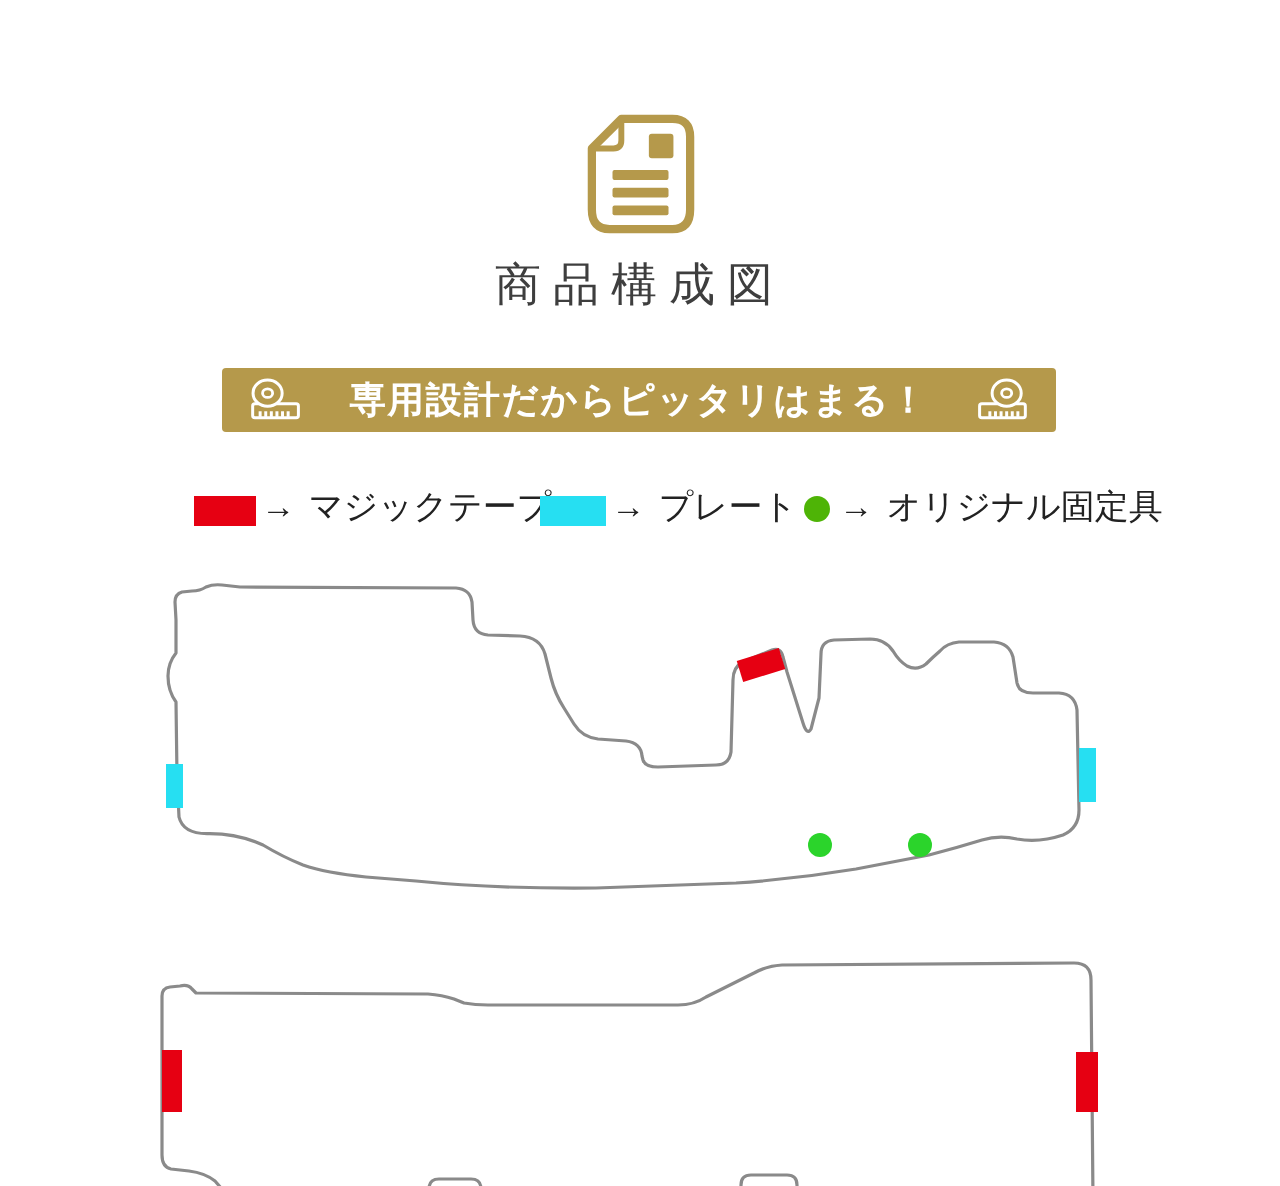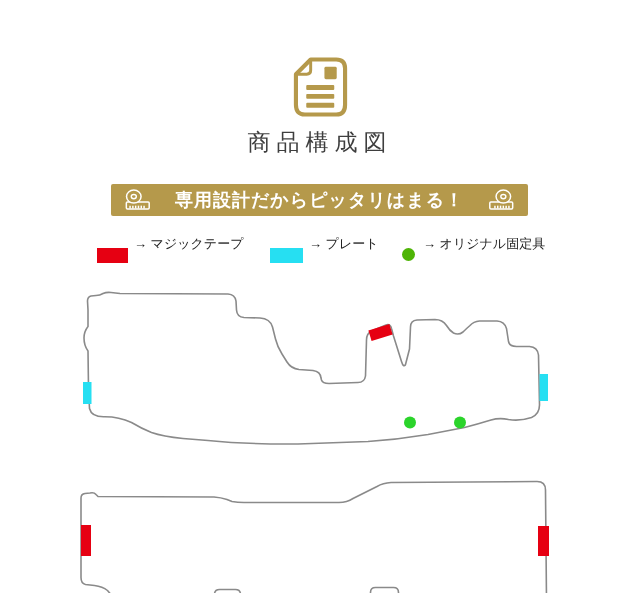--- a/index.html
+++ b/index.html
@@ -15,22 +15,22 @@
 
   .banner { position:absolute; top:145px; left:111px; width:417px; height:32px;
             border-radius:2px; display:flex; align-items:center;
             justify-content:space-between; padding:2px 13px; }
   .banner-text { color:#ffffff; font-family:"Liberation Serif", serif;
                  font-weight:bold; font-size:18px; letter-spacing:1px;
                  white-space:nowrap; }
 
   .legend { position:absolute; top:0; left:0; width:640px; height:0; }
   .swatch { position:absolute; top:209px; height:15px; }
-  .legend-label { position:absolute; top:196px; font-size:13px;
-                  line-height:17px; color:#222222; white-space:nowrap; }
+  .legend-label { position:absolute; top:208px; font-size:17px;
+                  line-height:17px; color:#222222; white-space:nowrap;font-family:Liberation Mono, monospace; }
   .legend-dot { position:absolute; border-radius:50%; }
 
   svg.diagram { position:absolute; top:0; left:0; }
   .mat-outline { fill:#ffffff; stroke-width:1.6; stroke-linejoin:round;
                  stroke-linecap:round; }
 </style>
 </head>
 <body>
 
 <div class="stage">

